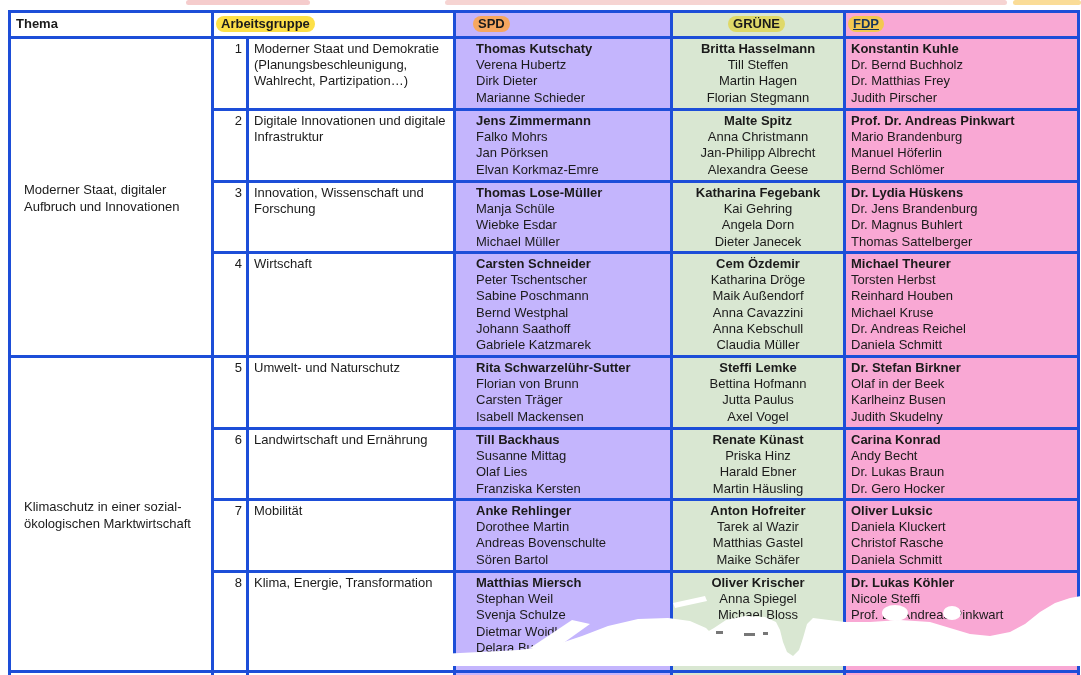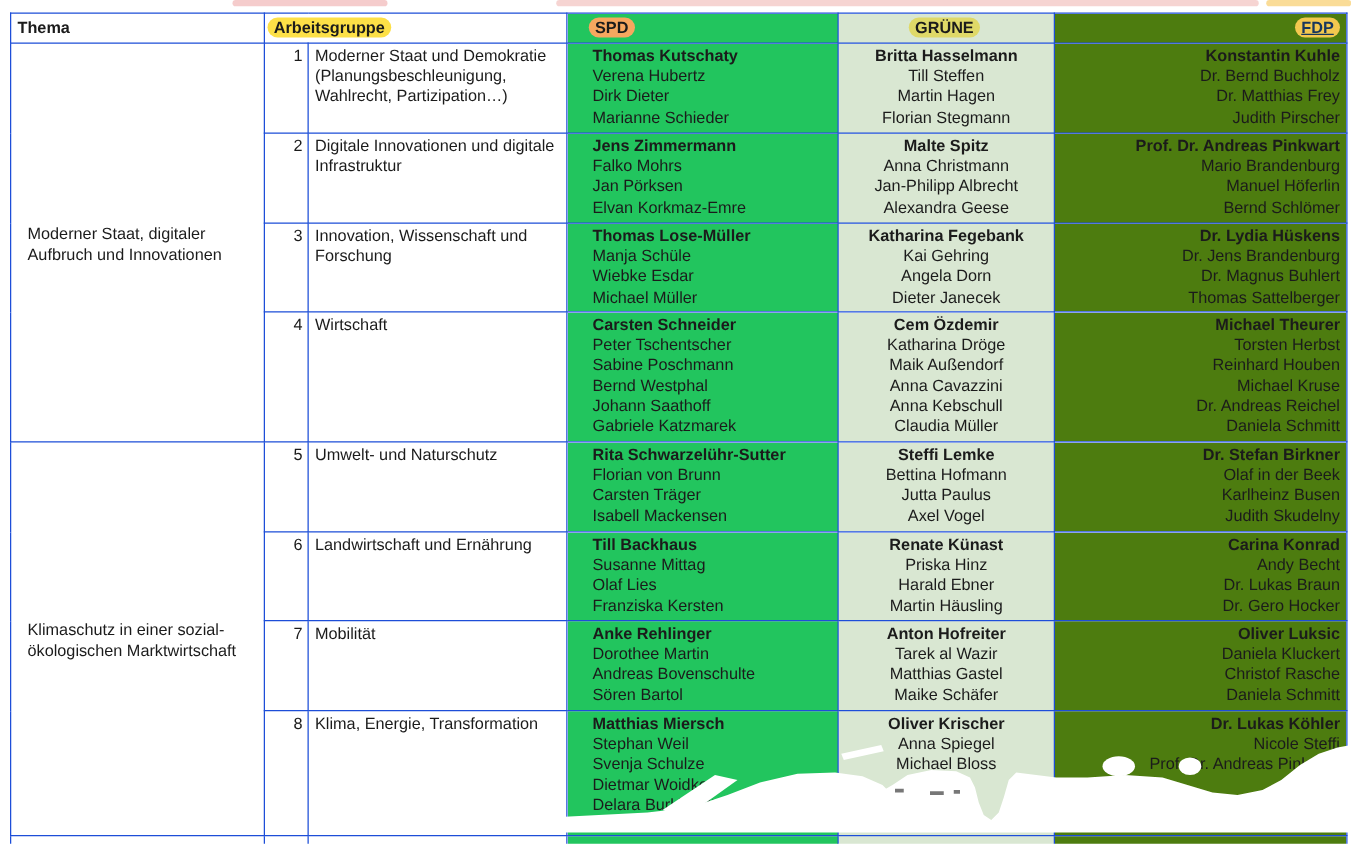--- a/index.html
+++ b/index.html
@@ -14,28 +14,28 @@
   .smudge{position:absolute;top:0;height:5px;border-radius:3px;}
   .smudge.s1{left:186px;width:124px;background:rgba(243,195,195,.85);}
   .smudge.s2{left:445px;width:562px;background:rgba(244,201,199,.8);}
   .smudge.s3{left:1013px;width:68px;background:rgba(249,216,140,.9);}
 
   table{
     position:absolute;left:8px;top:10px;width:1069px;
     border-collapse:collapse;table-layout:fixed;
   }
   th,td{
-    border:1px solid #1d4ed8;vertical-align:top;
+    border:3px solid #1d4ed8;vertical-align:top;
     padding:2px 5px 0 5px;overflow:hidden;line-height:16.2px;
     text-align:left;font-weight:400;margin-top:24px;
   }
   thead th{height:20px;font-weight:700;padding-top:3px;}
-  .bg-pink{background:#22c55e;padding-left:20px;}
+  .bg-pink{background:#c4b5fd;padding-left:20px;}
   .bg-green{background:#d9e7d2;text-align:center;}
-  .bg-cream{background:#4d7c0f;text-align:right;}
+  .bg-cream{background:#f9a8d4;}
   .hl{display:inline-block;border-radius:8px;padding:0 5px;margin-left:-3px;}
   .hl-gold{background:#fde047;}
   .hl-orange{background:#f6a75f;}
   .hl-yellowgreen{background:#dfd968;}
   .hl-fdp{background:#f3c84f;color:#17365d;text-decoration:underline;}
   td.thema{vertical-align:middle;padding-left:13px;line-height:17px;}
   td.num{text-align:right;padding-right:4px;}
   .lead{font-weight:700;}
   .gnote{}
   tr.partial td{border-bottom:none;}

